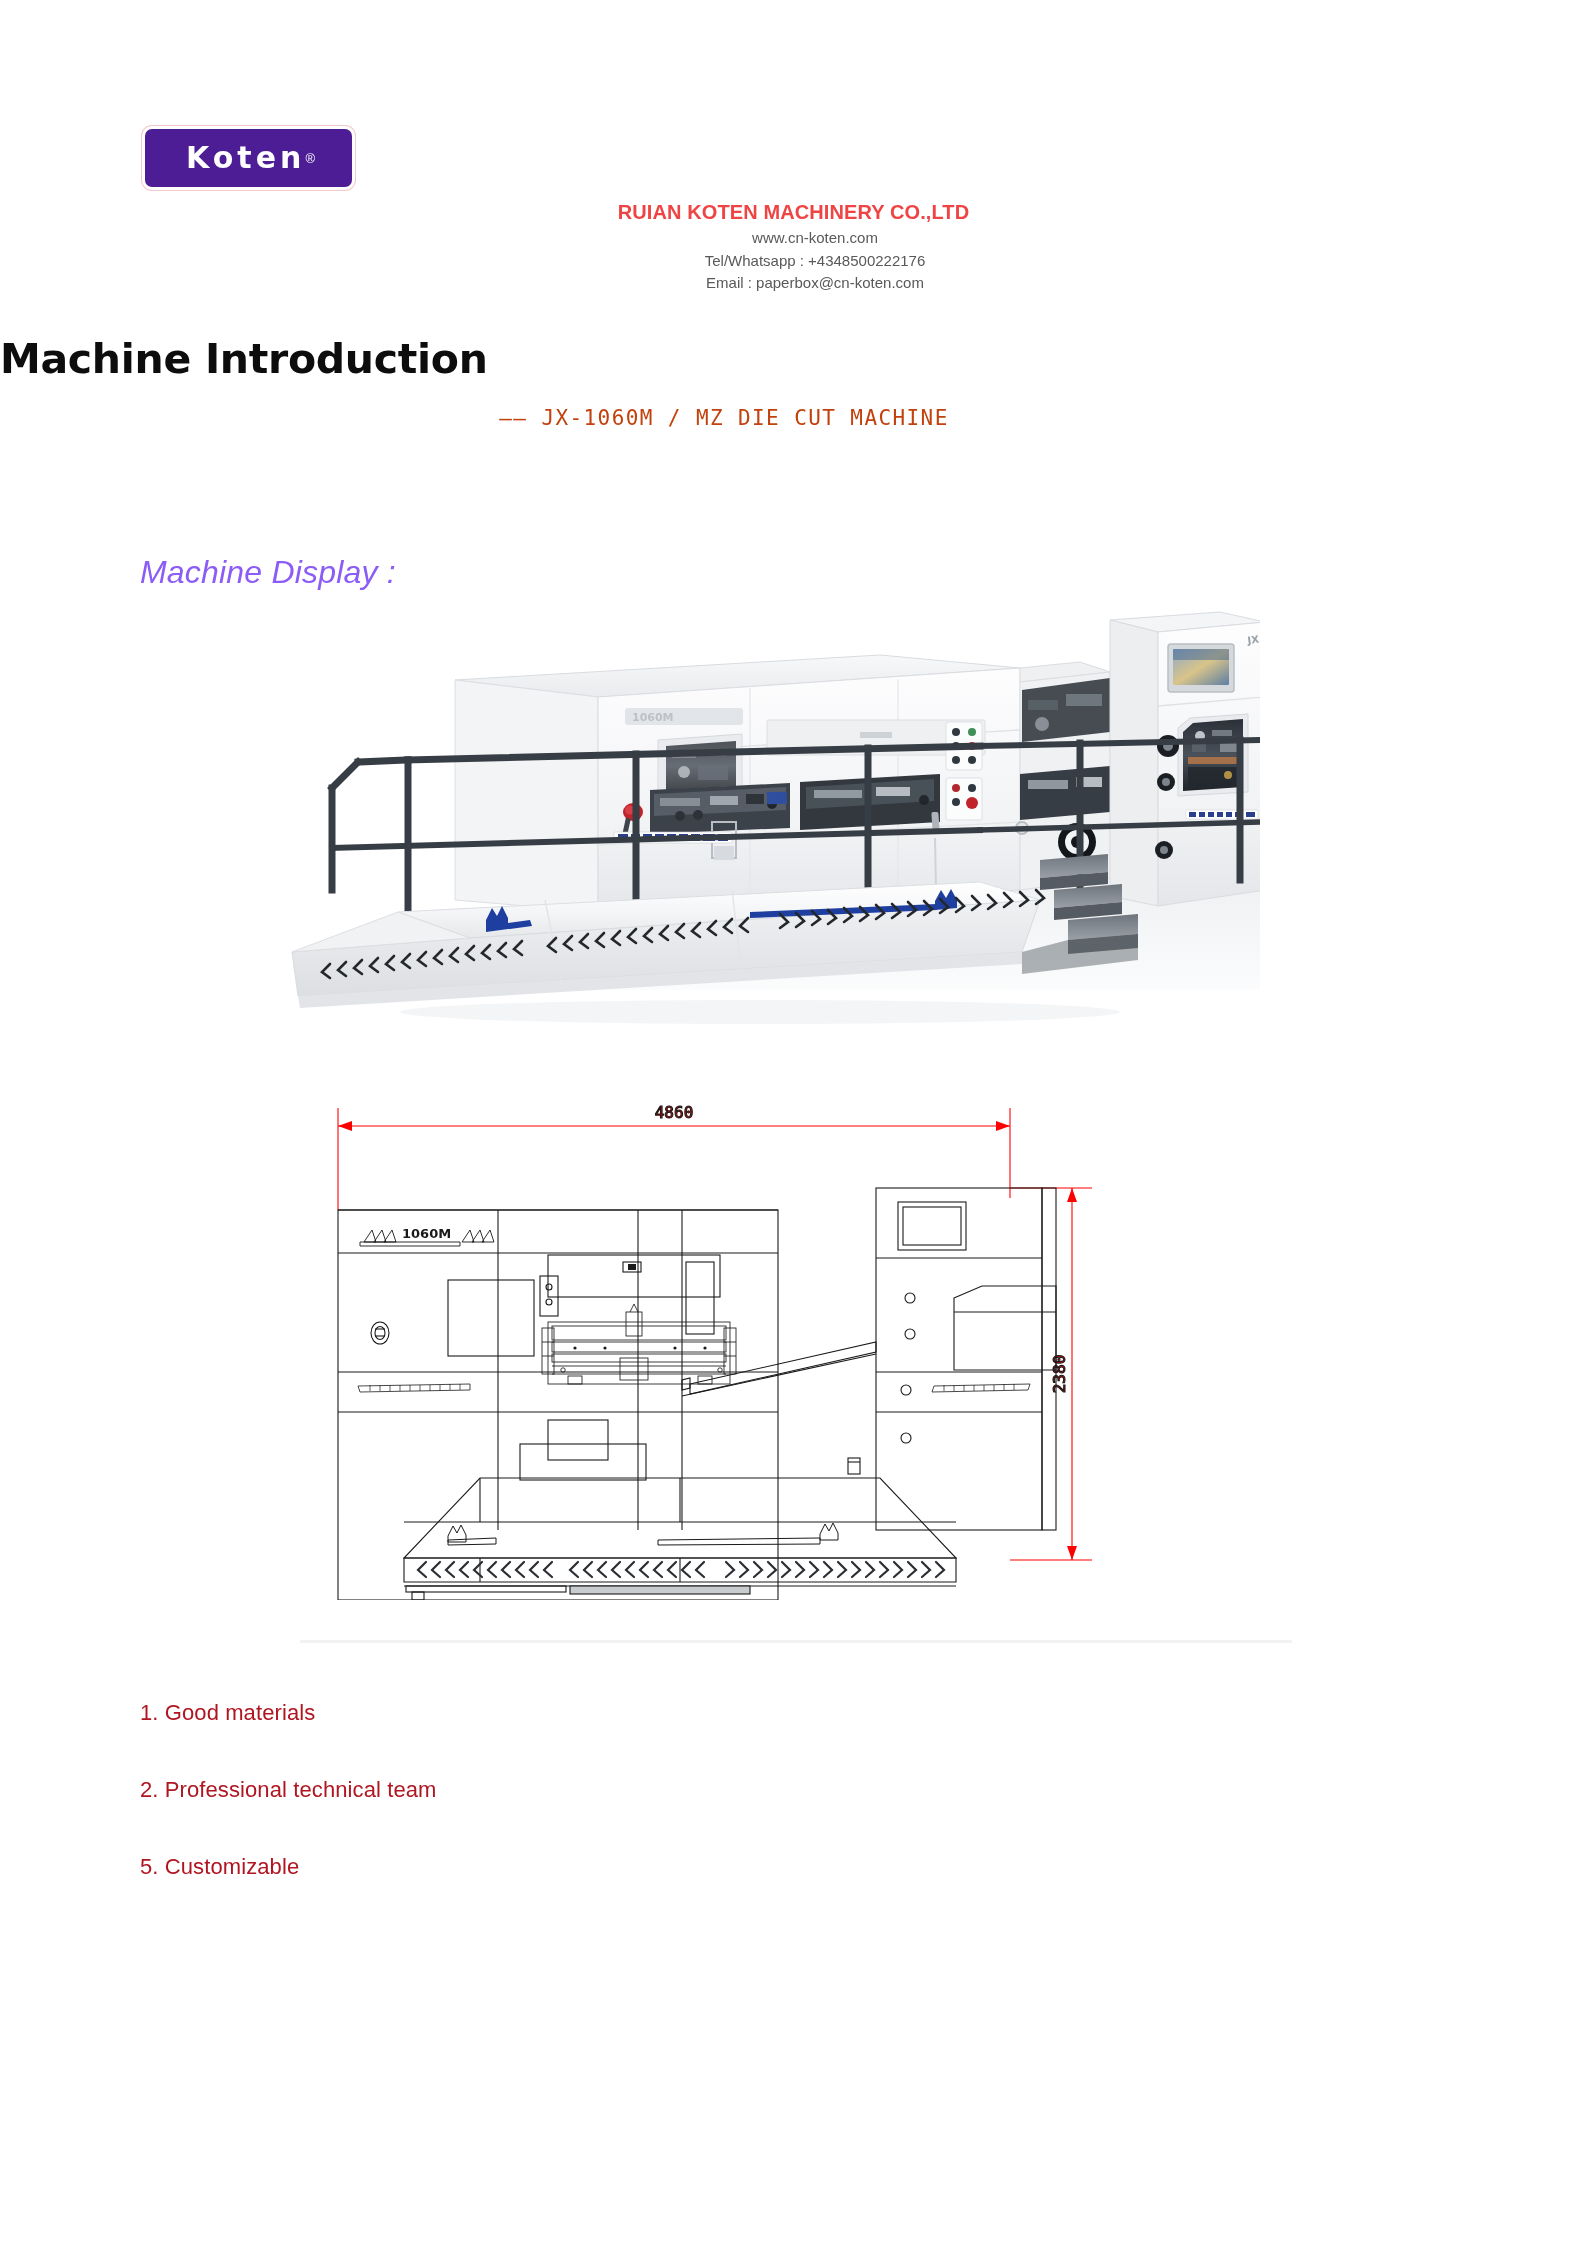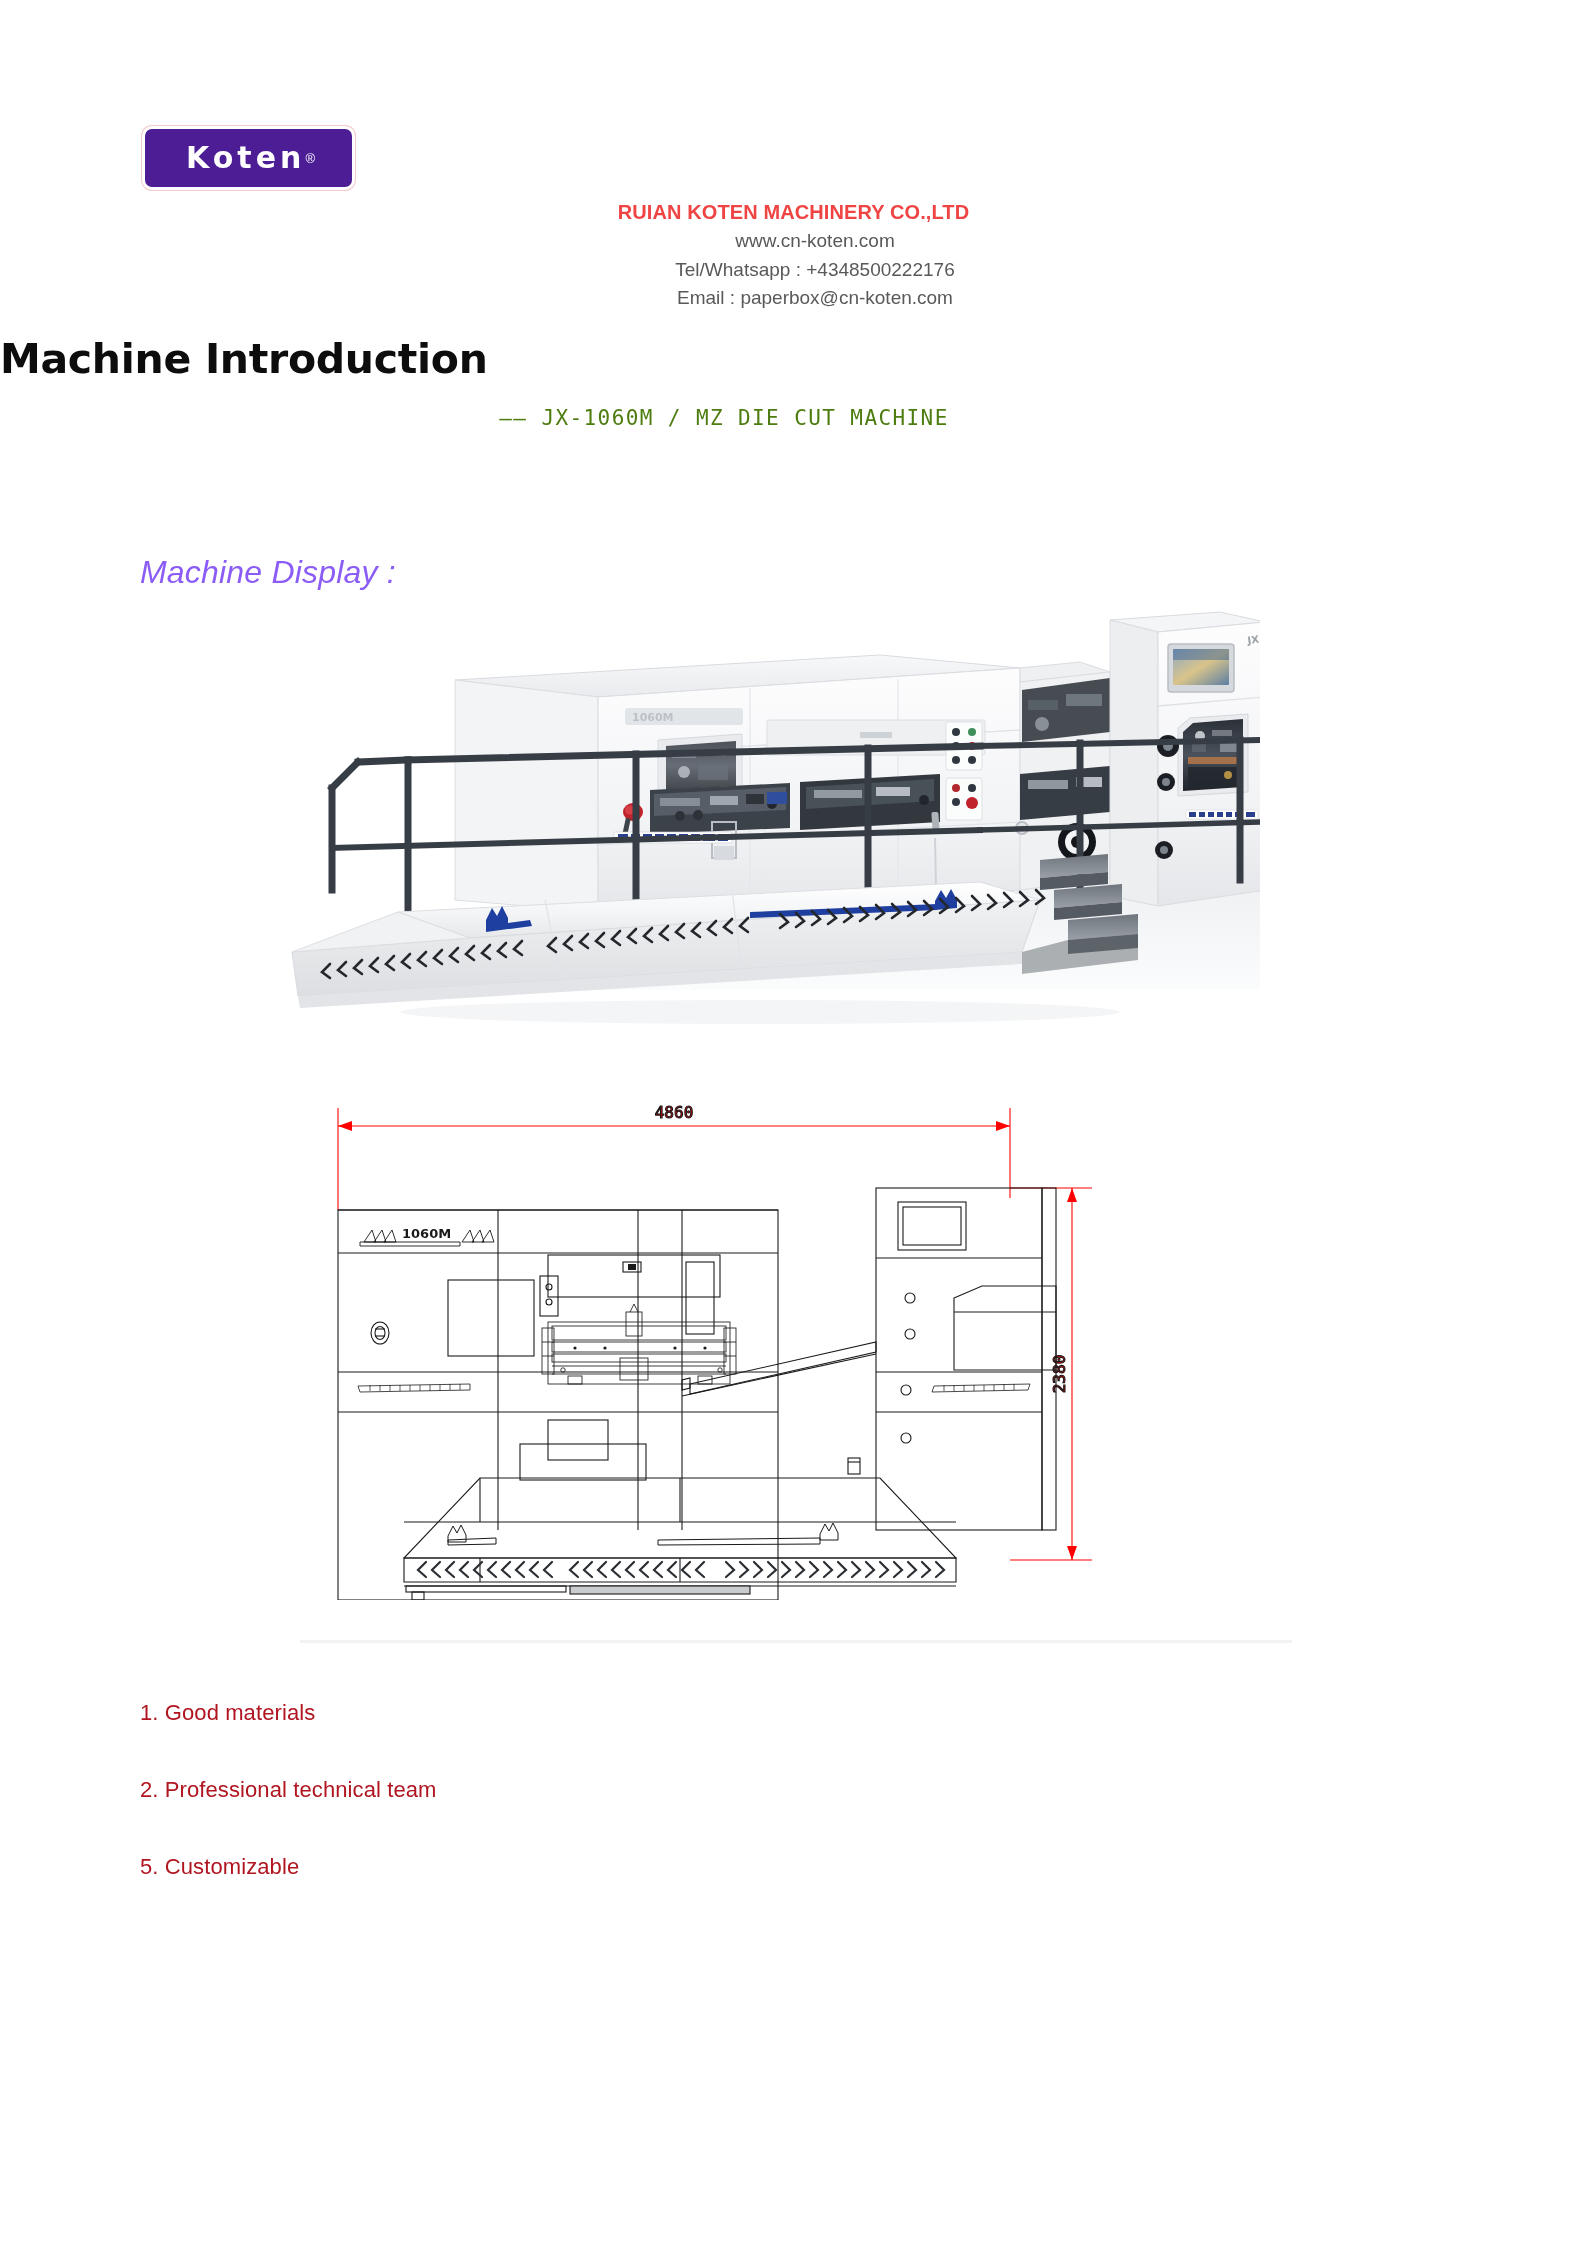--- a/index.html
+++ b/index.html
@@ -58,21 +58,21 @@
   .company-name {
     font-family: "Liberation Sans", sans-serif;
     font-weight: bold;
     font-size: 20px;
     color: #ef4444;
     letter-spacing: 0.1px;
     line-height: 1.45;
   }
   .contact-line {
     font-family: "Liberation Sans", sans-serif;
-    font-size: 19px;
+    font-size: 15px;
     color: #595959;
     line-height: 1.5;
     padding-left: 43px;
   }
 
   
   .main-title {
     position: absolute;
     left: 0;
     top: 335px;
@@ -84,21 +84,21 @@
     letter-spacing: -0.3px;
   }
   .subtitle {
     position: absolute;
     left: 0;
     top: 406px;
     width: 1448px;
     text-align: center;
     font-family: "DejaVu Sans Mono", monospace;
     font-size: 21px;
-    color: #4d7c0f;
+    color: #c2410c;
     letter-spacing: 1.4px;
   }
 
   
   .section-heading {
     position: absolute;
     left: 140px;
     top: 554px;
     font-family: "Liberation Sans", sans-serif;
     font-size: 32px;

